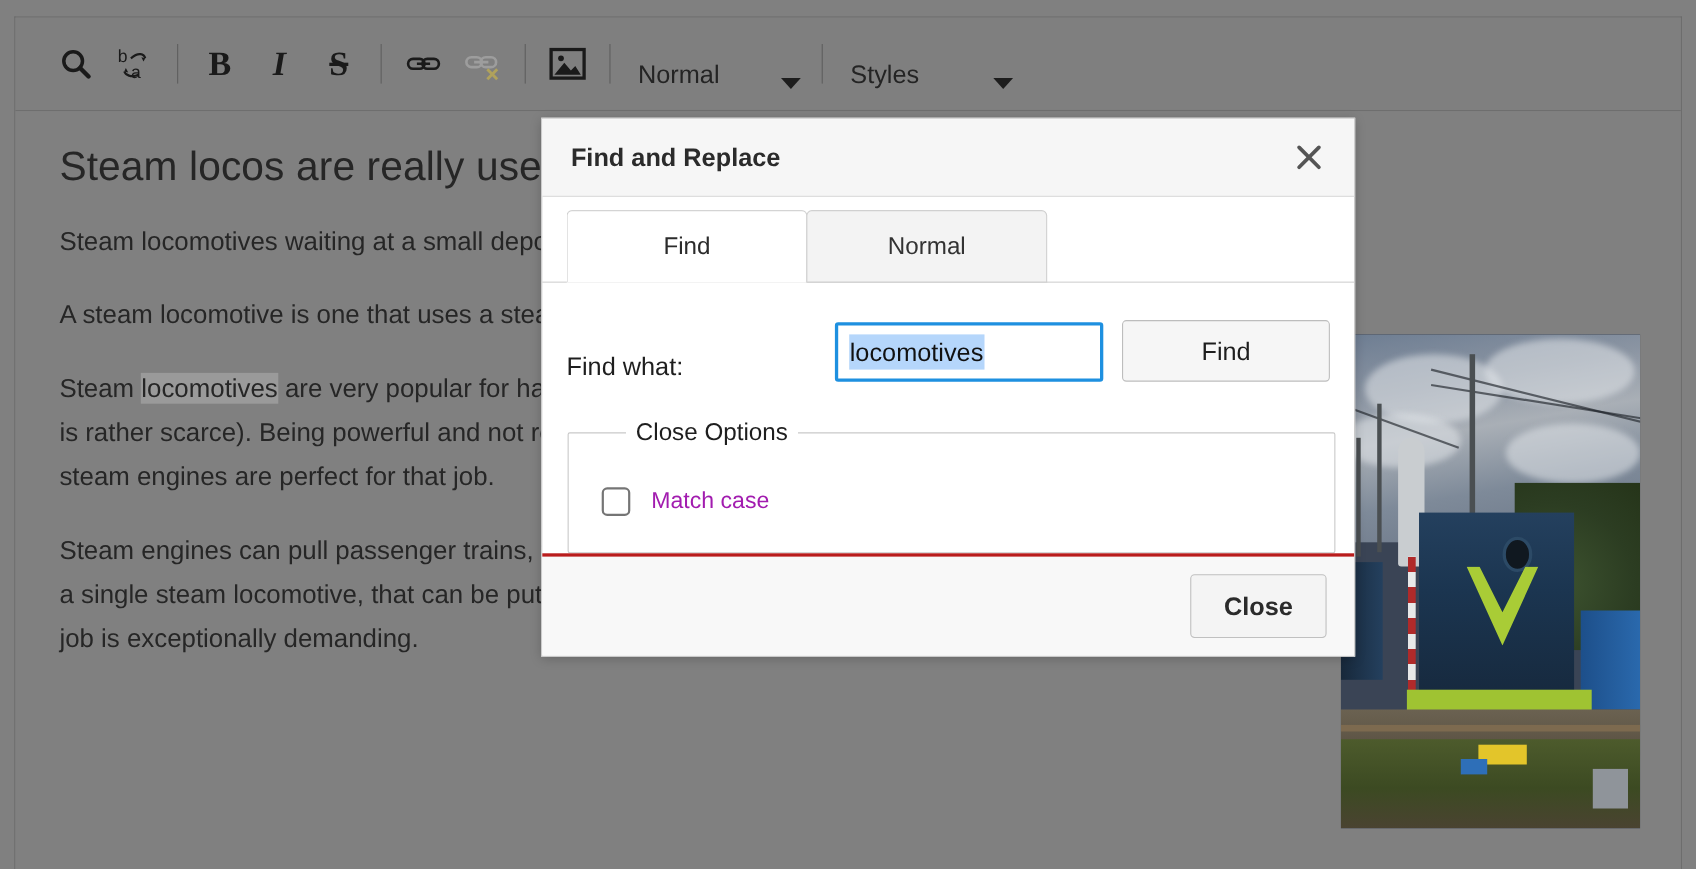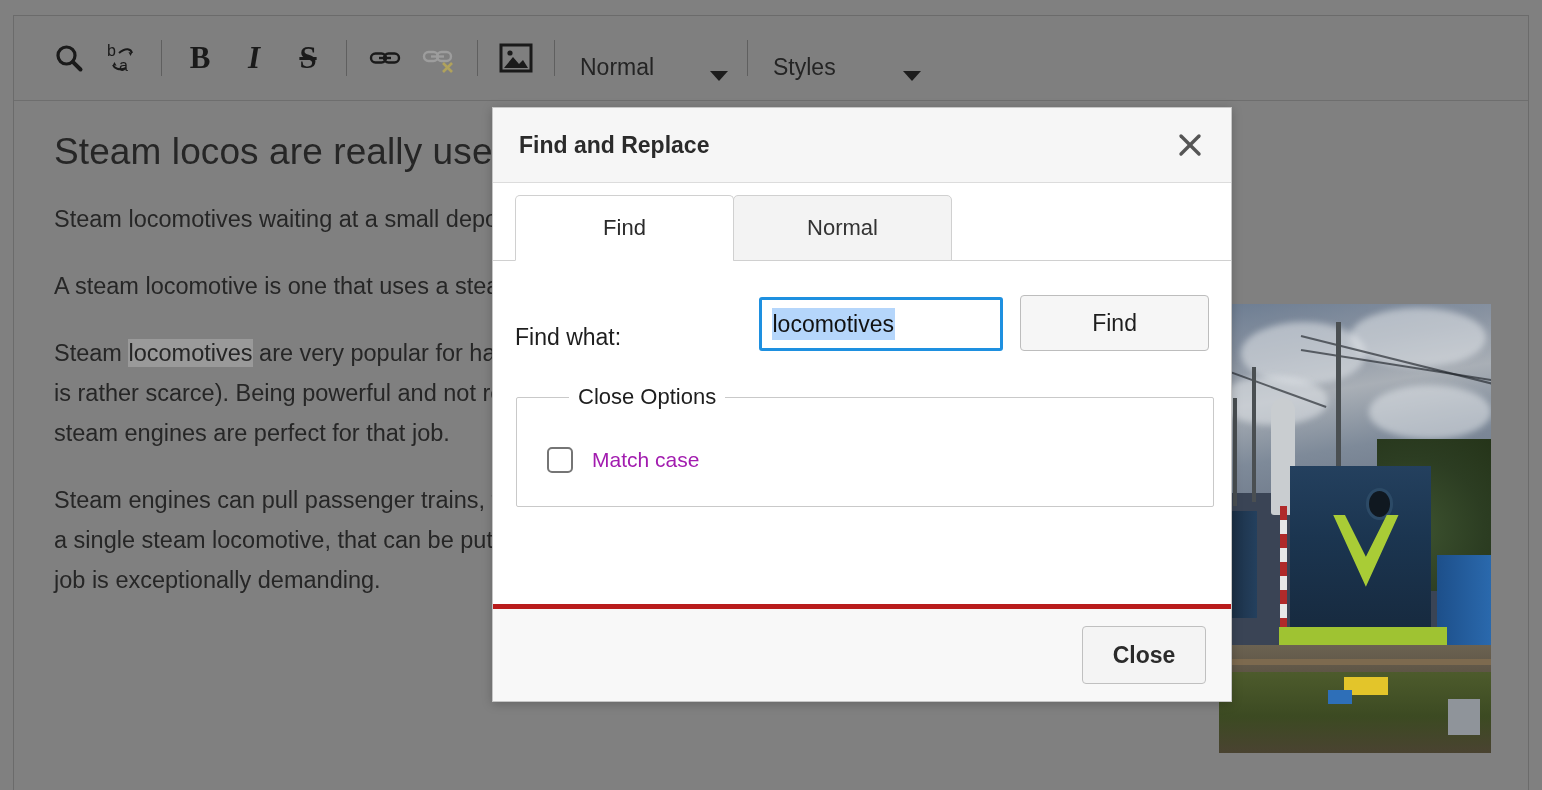--- a/index.html
+++ b/index.html
@@ -180,21 +180,21 @@
     background:#8f949a;
   }
   #doc-photo .wire {
     position:absolute; height:2px; background:rgba(30,36,42,.65); transform-origin:left center;
   }
 
   
   #dialog {
     position: absolute;
     left: 478px; top: 91px;
-    width: 740px; height: 595px;
+    width: 740px; height: 490px;
     background: #ffffff;
     border: 1px solid #c6c6c6;
     box-shadow: 0 2px 10px rgba(0,0,0,0.22);
     display: flex;
     flex-direction: column;
     z-index: 50;
   }
   #dialog-header {
     height: 75px;
     background: #f6f6f6;
@@ -344,21 +344,21 @@
   }
   .opt-label {
     font-size: 21px;
     color: #a21caf;
   }
 
   
   #dialog-footer {
     height: 97px;
     background: #f8f8f8;
-    border-top: 5px solid #b91c1c;
+    border-top: 3px solid #b91c1c;
     display: flex;
     align-items: center;
     justify-content: flex-end;
     padding-right: 25px;
   }
   #close-button {
     width: 124px;
     height: 58px;
     background: #f4f4f4;
     border: 1px solid #c0c0c0;

